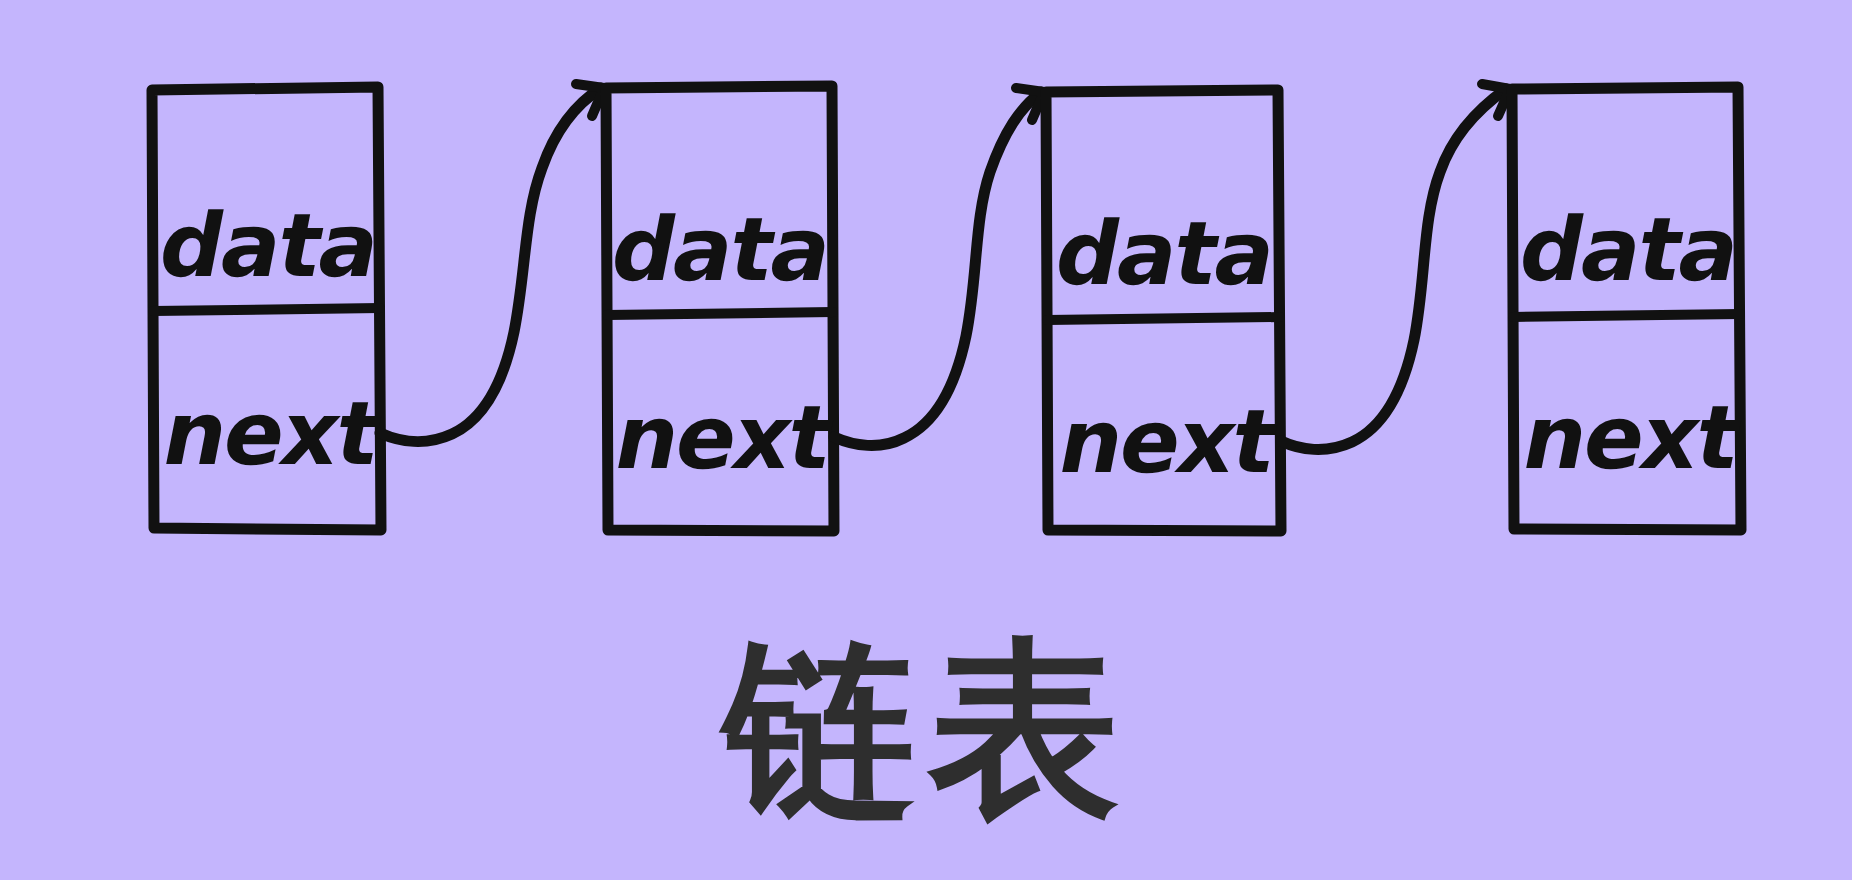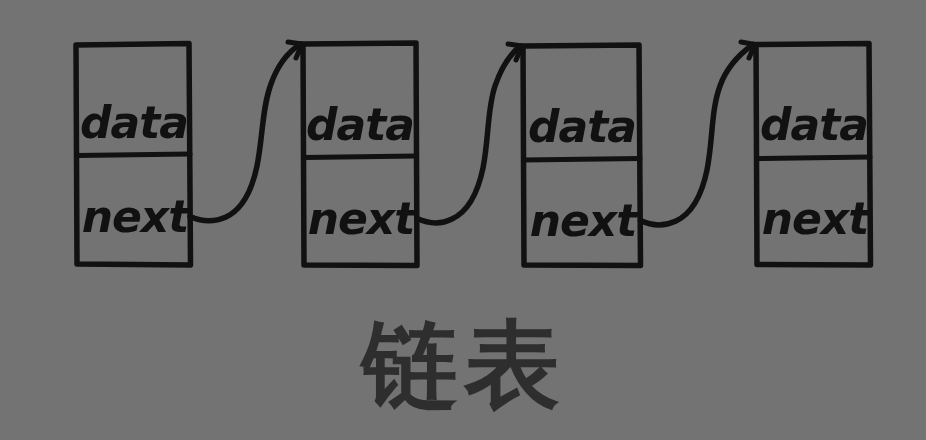--- a/index.html
+++ b/index.html
@@ -7,21 +7,21 @@
     padding: 0;
     background: #ffffff;
   }
   body {
     font-family: "DejaVu Sans", sans-serif;
   }
   #canvas {
     position: relative;
     width: 926px;
     height: 440px;
-    background: #737373;
+    background: #c4b5fd;
     overflow: hidden;
   }
   #diagram-svg {
     position: absolute;
     left: 0;
     top: 0;
     width: 926px;
     height: 440px;
     display: block;
   }

